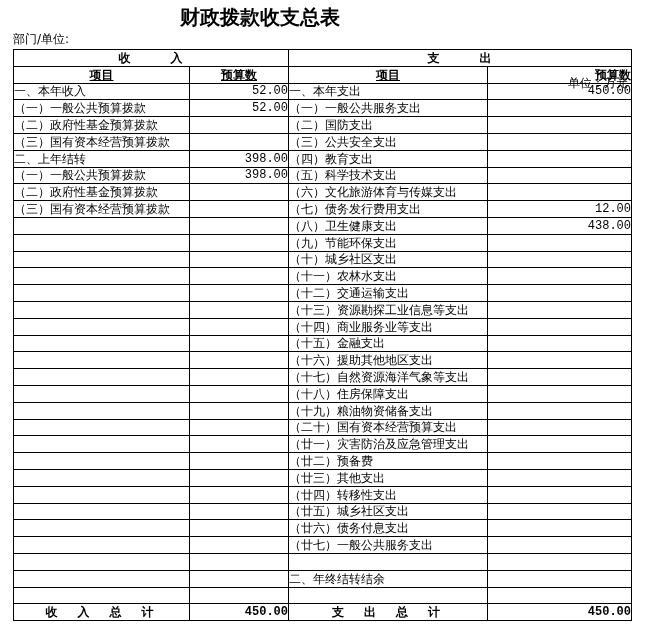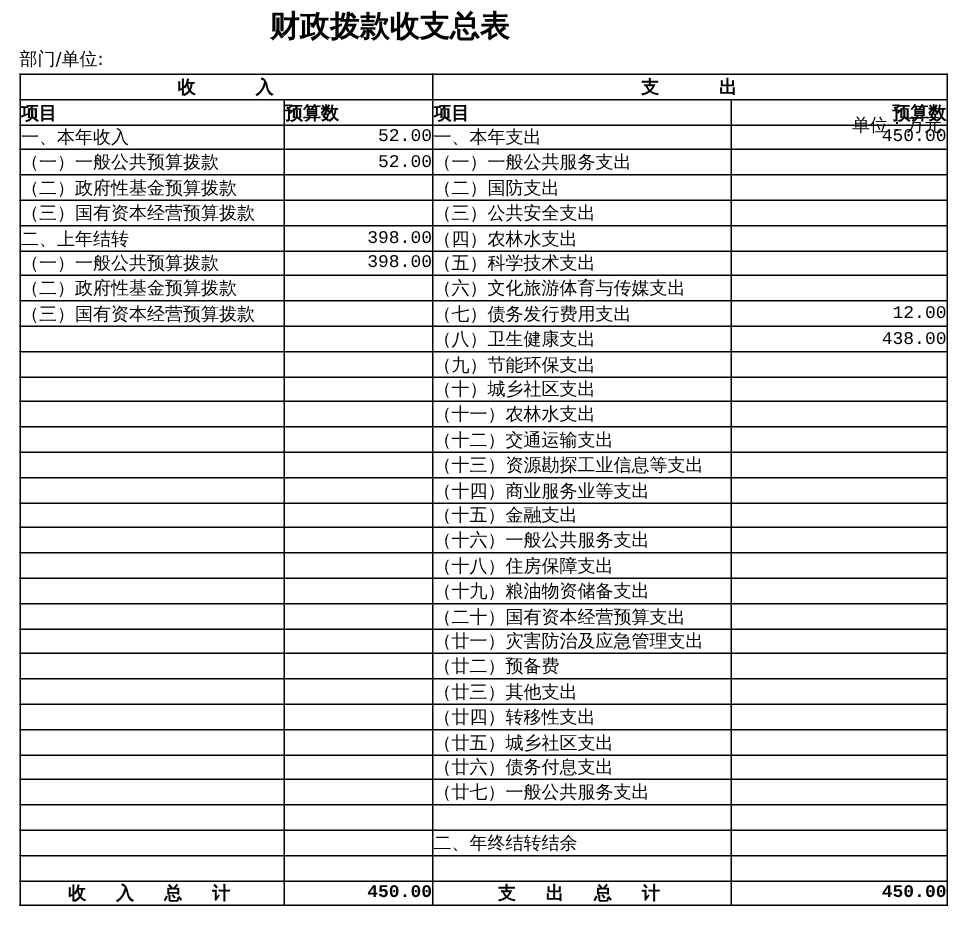--- a/index.html
+++ b/index.html
@@ -27,21 +27,21 @@
       font-size: 12px; line-height: 14px; white-space: nowrap; overflow: hidden;
       vertical-align: middle;
     }
     table.sheet tr { height: 16.8px; margin-left: 48px; }
     td.item { text-align: left; padding-left: 1px; }
     td.amt {
       text-align: right; padding-right: 3px;
       font-family: "Liberation Mono", "DejaVu Sans Mono", monospace; font-size: 10px;
     }
     td.grp { text-align: center; font-weight: bold; letter-spacing: 1px; }
-    td.hd { font-weight: bold; }
+    td.hd { text-align: center; font-weight: bold; text-decoration: underline; }
     td.hd-right { text-align: right; font-weight: bold; padding-right: 2px; }
     td.tot-label { font-weight: bold; letter-spacing: 4px; padding-left: 1px; text-align: center; }
     td.tot-amt { font-weight: bold; }
   </style>
 </head>
 <body>
 
 <div class="title">财政拨款收支总表</div>
 <div class="meta-left">部门/单位:</div>
 <div class="meta-right">单位：万元</div>
@@ -85,21 +85,21 @@
       </tr>
     <tr>
         <td class="item">（三）国有资本经营预算拨款</td>
         <td class="amt"></td>
         <td class="item">（三）公共安全支出</td>
         <td class="amt"></td>
       </tr>
     <tr>
         <td class="item">二、上年结转</td>
         <td class="amt">398.00</td>
-        <td class="item">（四）农林水支出</td>
+        <td class="item">（四）教育支出</td>
         <td class="amt"></td>
       </tr>
     <tr>
         <td class="item">（一）一般公共预算拨款</td>
         <td class="amt">398.00</td>
         <td class="item">（五）科学技术支出</td>
         <td class="amt"></td>
       </tr>
     <tr>
         <td class="item">（二）政府性基金预算拨款</td>
@@ -157,21 +157,27 @@
       </tr>
     <tr>
         <td class="item"></td>
         <td class="amt"></td>
         <td class="item">（十五）金融支出</td>
         <td class="amt"></td>
       </tr>
     <tr>
         <td class="item"></td>
         <td class="amt"></td>
-        <td class="item">（十六）一般公共服务支出</td>
+        <td class="item">（十六）援助其他地区支出</td>
+        <td class="amt"></td>
+      </tr>
+    <tr>
+        <td class="item"></td>
+        <td class="amt"></td>
+        <td class="item">（十七）自然资源海洋气象等支出</td>
         <td class="amt"></td>
       </tr>
     <tr>
         <td class="item"></td>
         <td class="amt"></td>
         <td class="item">（十八）住房保障支出</td>
         <td class="amt"></td>
       </tr>
     <tr>
         <td class="item"></td>

